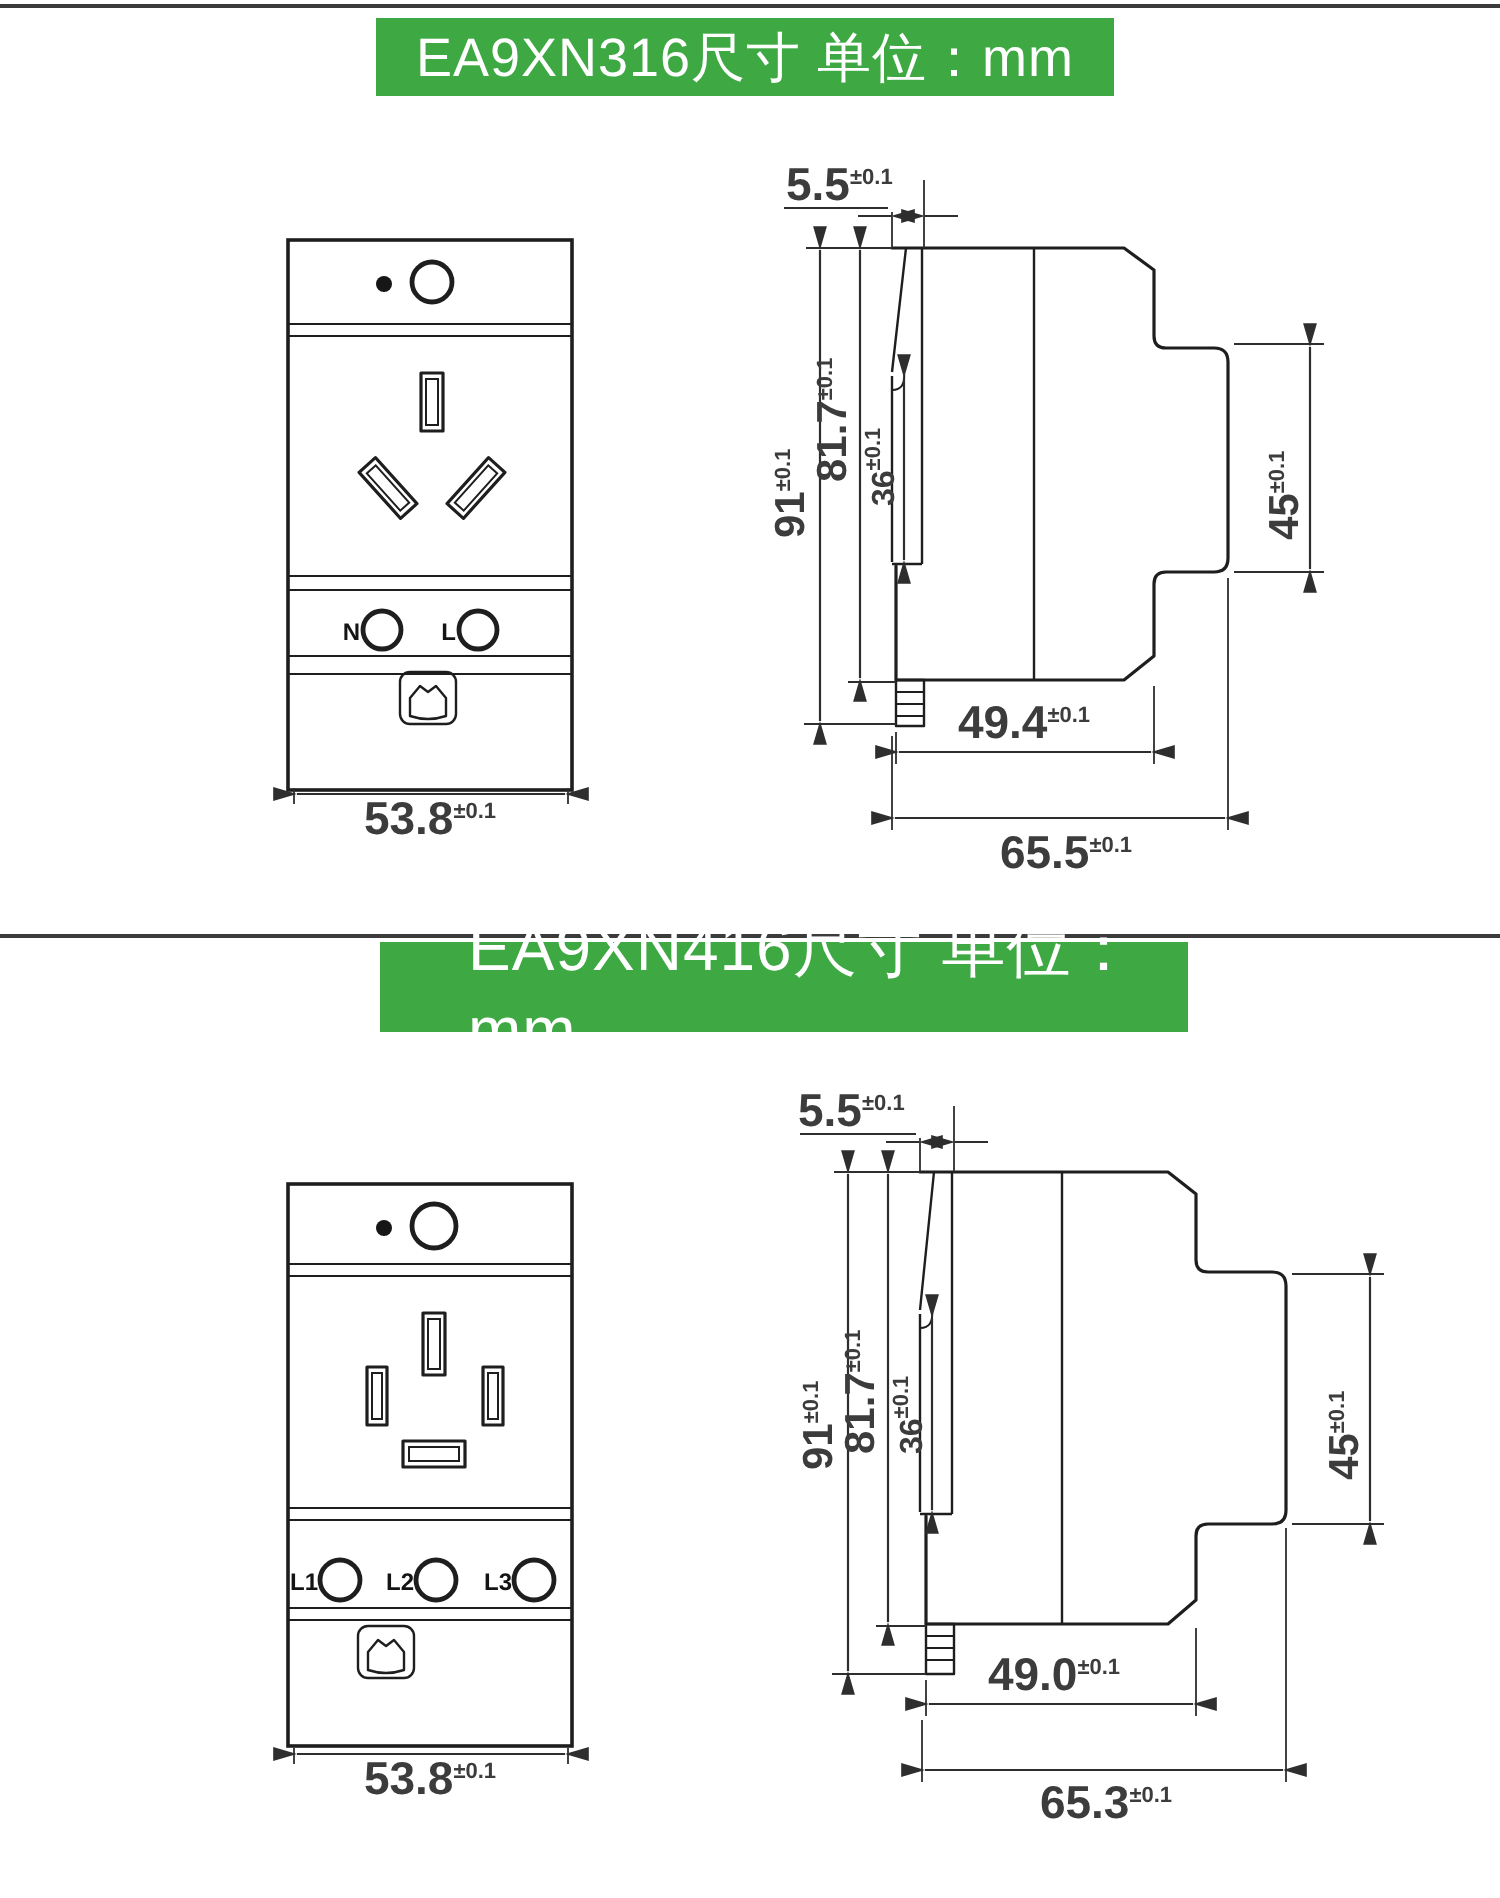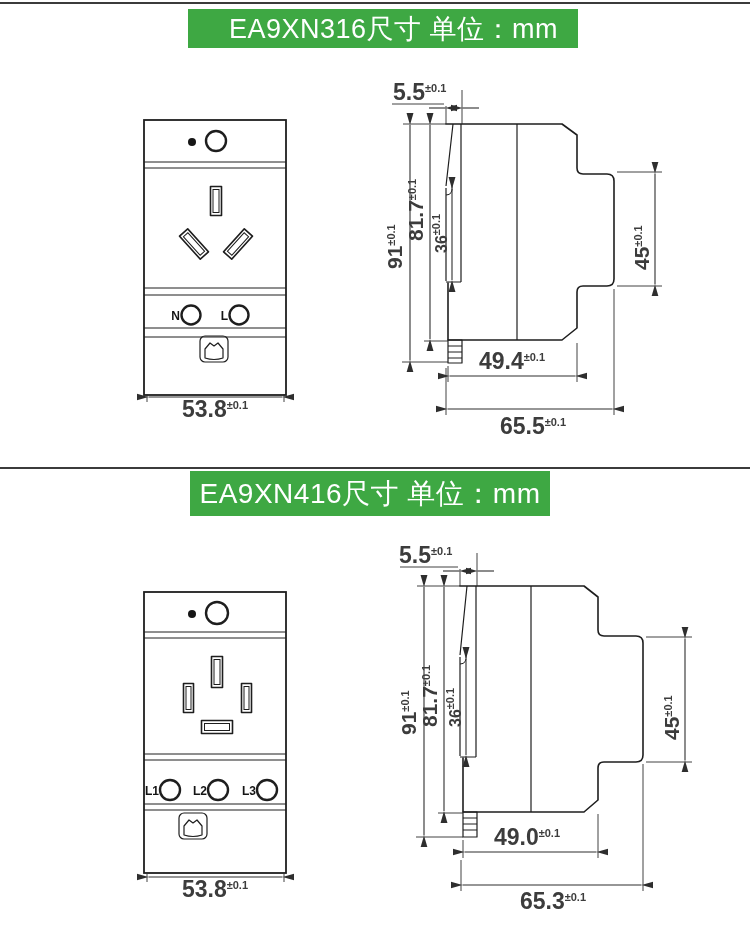--- a/index.html
+++ b/index.html
@@ -2,21 +2,21 @@
 <html><head>
 <meta charset="utf-8">
 <style>
   html,body{margin:0;padding:0;background:#fff;}
   #stage{position:relative;width:750px;height:949px;background:#fff;overflow:hidden;
          font-family:"Liberation Sans",sans-serif;}
   .rule{position:absolute;left:0;width:750px;height:2px;background:#3b3b3b;}
   .banner{position:absolute;background:#3EA843;color:#fff;display:flex;
           align-items:center;justify-content:center;font-size:27px;letter-spacing:.5px;}
   .banner1{left:188px;top:9px;width:369px;height:39px;}
-  .banner2{left:190px;top:471px;width:360px;height:45px;font-size:28px;}
+  .banner2{left:190px;top:471px;width:360px;height:45px;font-size:32px;padding-left:44px;}
   svg{position:absolute;left:0;}
   svg text{font-family:"Liberation Sans",sans-serif;fill:#3c3c3c;}
   .dv{font-size:23px;font-weight:bold;}      
   .dvm{font-size:21px;font-weight:bold;}     
   .dvs{font-size:16px;font-weight:bold;}     
   .dt{font-size:11px;font-weight:bold;}      
   .lbl{font-size:12px;font-weight:bold;fill:#141414;}
   .ol{fill:none;stroke:#1e1e1e;stroke-width:1.6;stroke-linejoin:round;stroke-linecap:round;}
   .ol2{fill:none;stroke:#1e1e1e;stroke-width:1.2;stroke-linejoin:round;}
   .thin{fill:none;stroke:#1e1e1e;stroke-width:1;}
@@ -24,21 +24,21 @@
   .ring{fill:#fff;stroke:#1e1e1e;stroke-width:2.4;}
   .dim{stroke:#2e2e2e;stroke-width:1.1;fill:none;}
   .ext{stroke:#2e2e2e;stroke-width:0.9;fill:none;}
 </style>
 </head>
 <body>
 
 <div id="stage">
 
   <div class="rule" style="top:2px"></div>
-  <div class="banner banner1" style="background: rgb(62, 168, 67); color: rgb(255, 255, 255); padding-left: 21px;">
+  <div class="banner banner1" style="background: rgb(62, 168, 67); color: rgb(255, 255, 255);">
     <span>EA9XN316尺寸 单位：mm</span>
   </div>
 
   <svg width="750" height="392" viewBox="0 55 750 392" style="top:55px">
     <defs>
       <marker id="arrA" viewBox="0 0 12 8" refX="1" refY="4" markerWidth="13" markerHeight="9" orient="auto-start-reverse" markerUnits="userSpaceOnUse">
         <path d="M1,4 L12,0.8 L12,7.2 Z" fill="#2e2e2e"></path>
       </marker>
     </defs>
 

